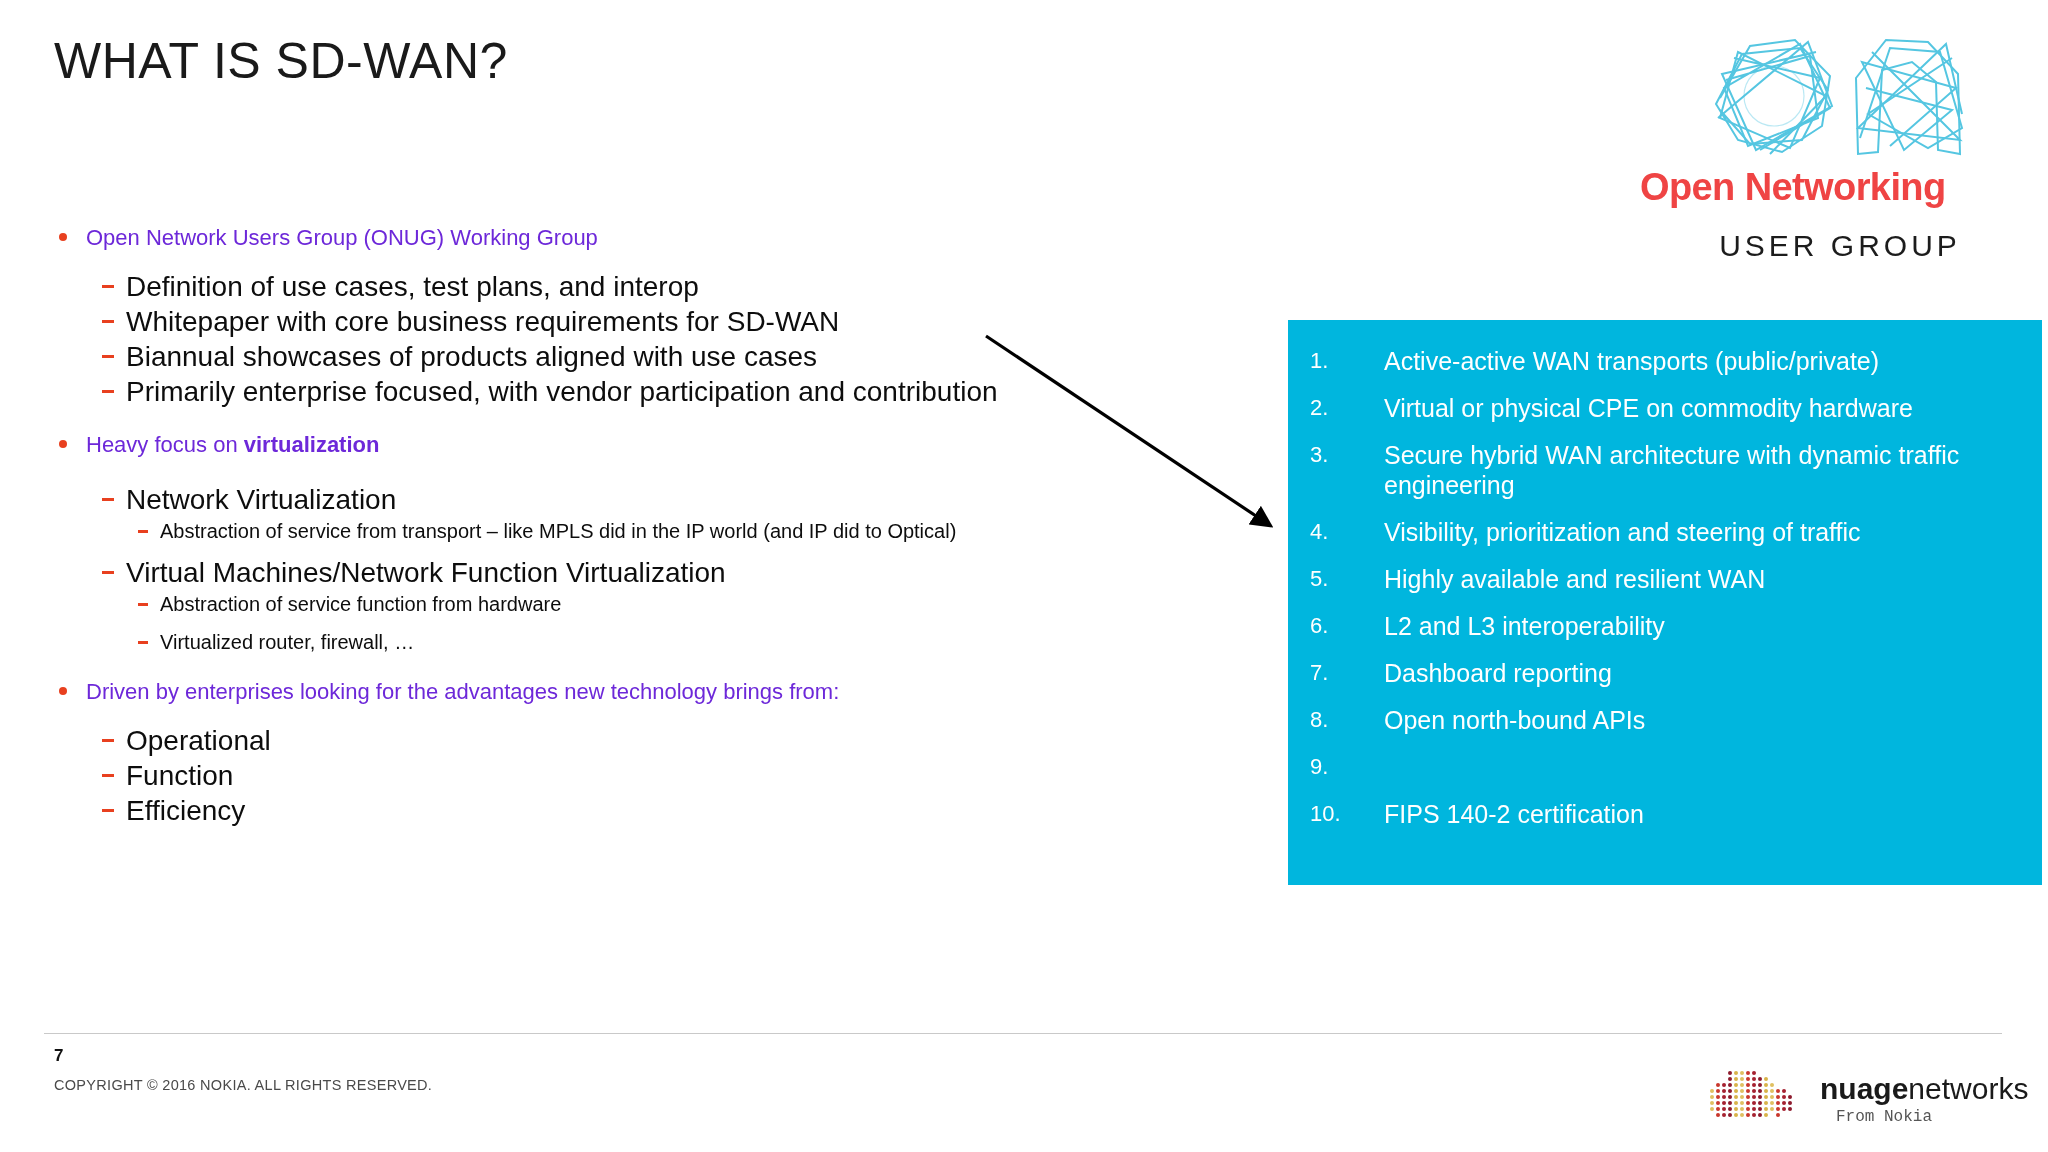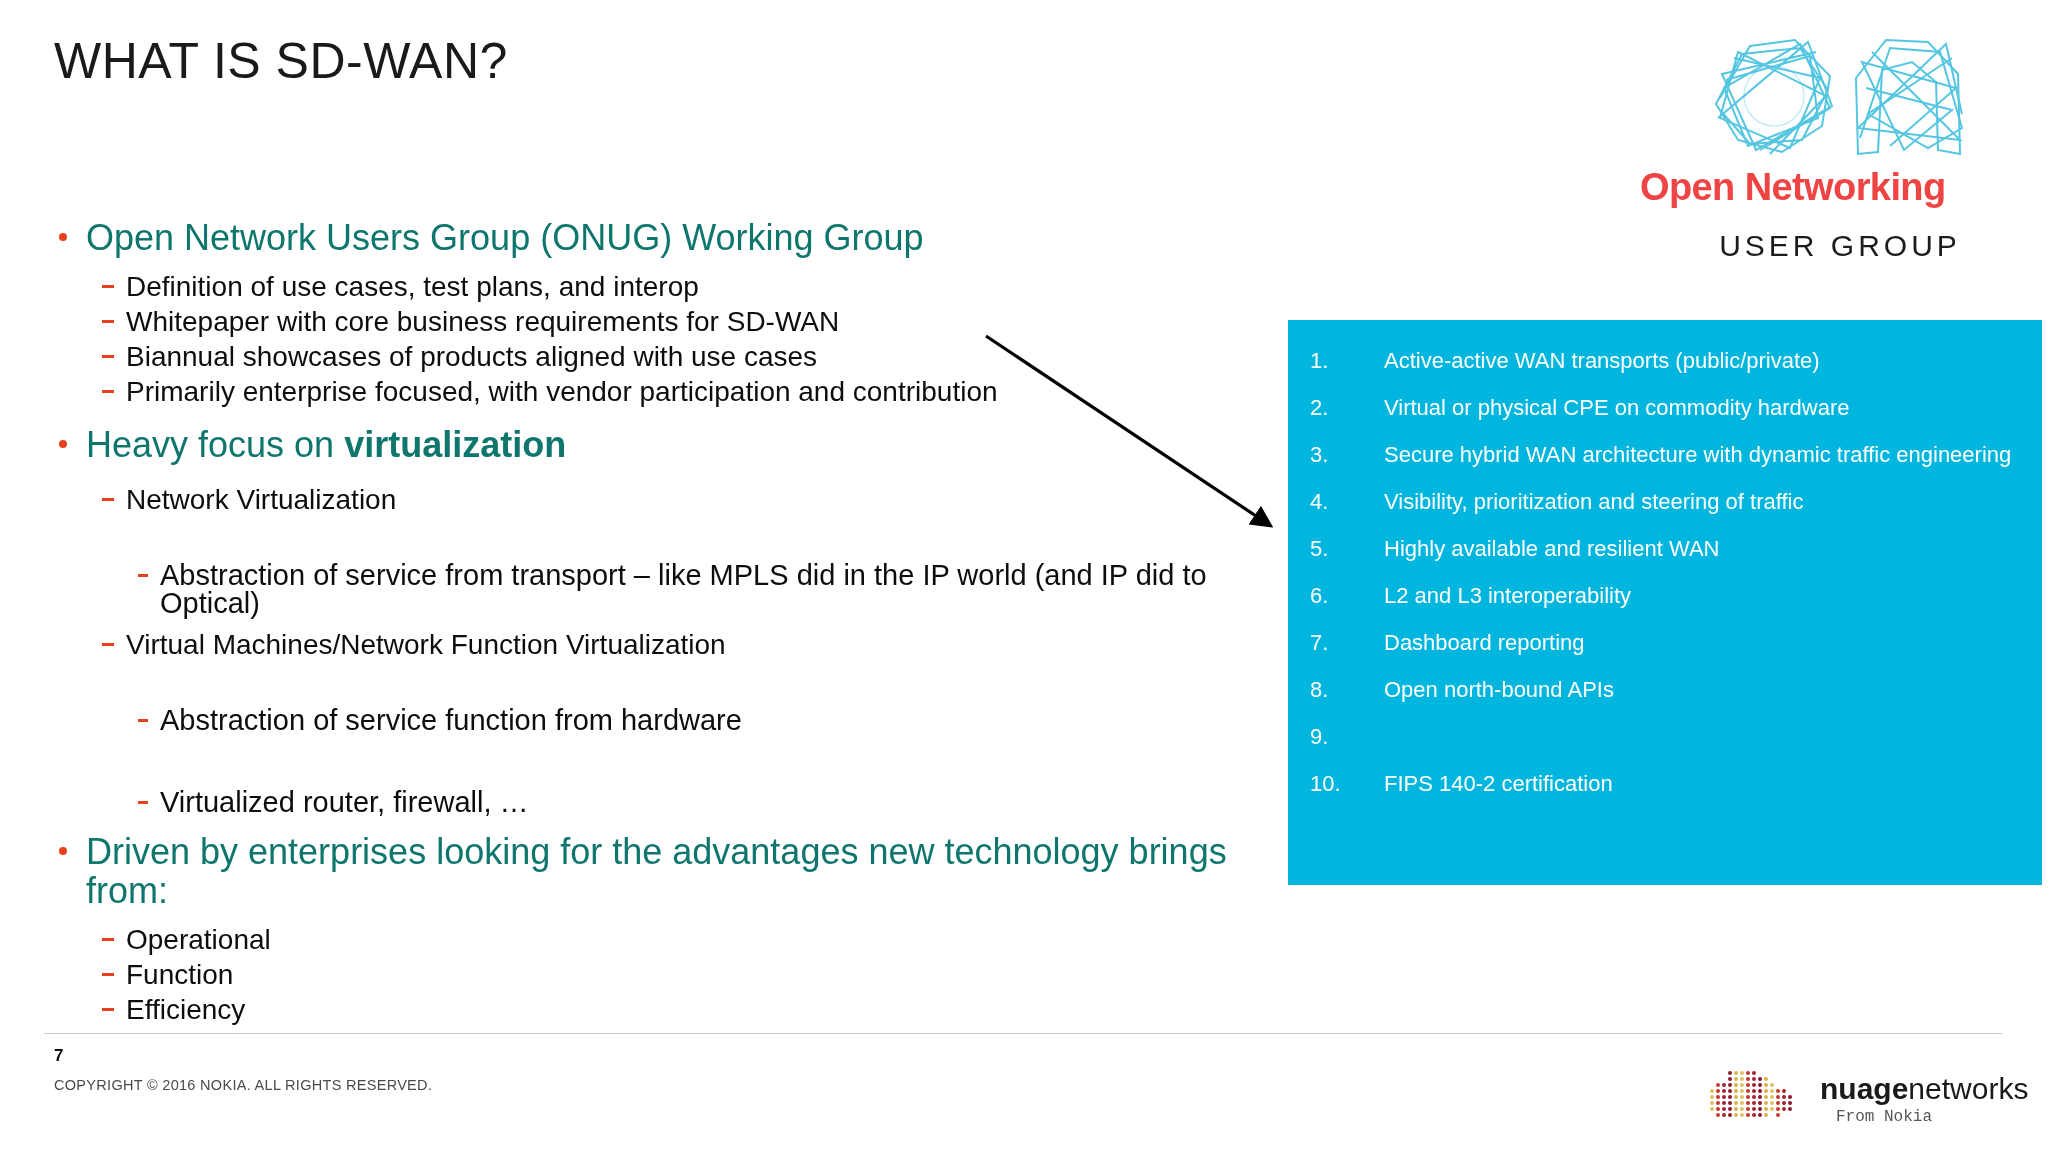--- a/index.html
+++ b/index.html
@@ -32,24 +32,24 @@
   .body-area {
     position: absolute;
     left: 50px;
     top: 218px;
     width: 1215px;
   }
 
   .lvl1 {
     position: relative;
     padding-left: 36px;
-    font-size: 36px;
+    font-size: 22px;
     line-height: 39px;
     margin-bottom: 2px;
-    color: #0f766e;
+    color: #6d28d9;
   }
   .lvl1 .bullet-dot {
     position: absolute;
     left: 9px;
     top: 15px;
     width: 8px;
     height: 8px;
     border-radius: 50%;
     background: #e8401f;
   }
@@ -66,24 +66,23 @@
     left: 52px;
     top: 16px;
     width: 12px;
     height: 3px;
     background: #e8401f;
   }
 
   .lvl3 {
     position: relative;
     padding-left: 110px;
-    font-size: 29px;
+    font-size: 20px;
     line-height: 28px;
     color: #0d0d0d;
-    margin-top: 44px;
   }
   .lvl3 .bullet-dash {
     position: absolute;
     left: 88px;
     top: 13px;
     width: 10px;
     height: 3px;
     background: #e8401f;
   }
 
@@ -110,21 +109,21 @@
   }
   .req-num {
     width: 74px;
     flex: 0 0 74px;
     color: #ffffff;
     font-size: 22px;
     line-height: 30px;
   }
   .req-text {
     color: #ffffff;
-    font-size: 22px;
+    font-size: 25px;
     line-height: 30px;
     flex: 1 1 auto;
   }
 
   
   .arrow-svg {
     position: absolute;
     left: 980px;
     top: 330px;
     width: 310px;

